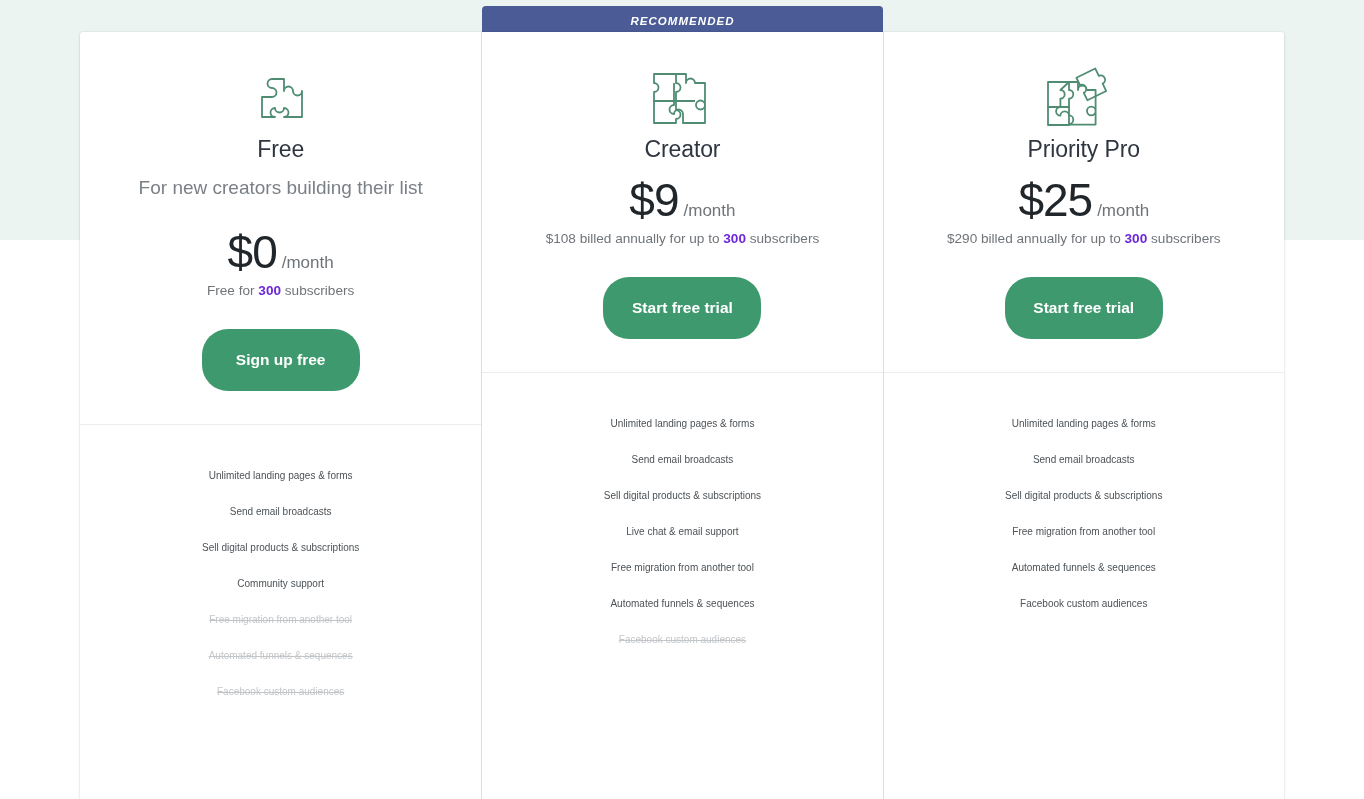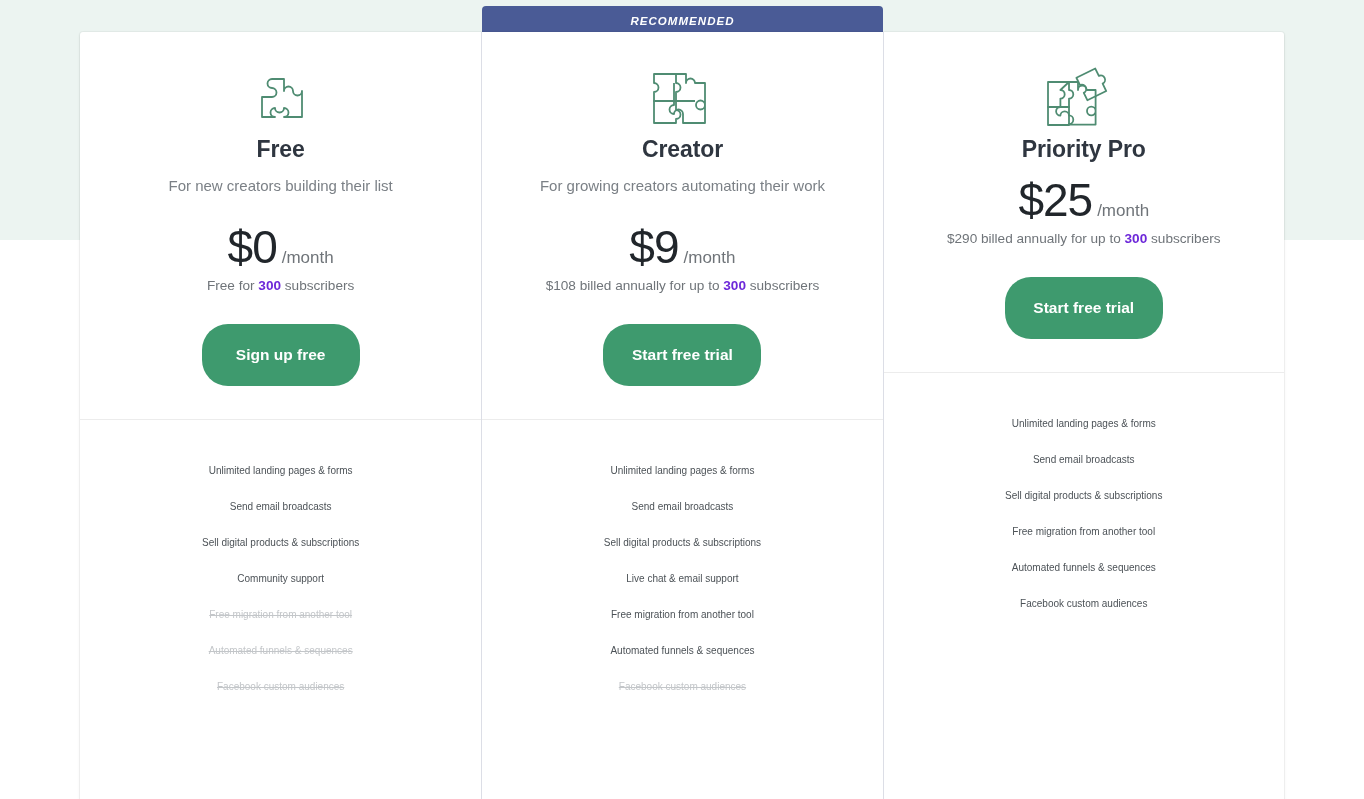--- a/index.html
+++ b/index.html
@@ -65,26 +65,26 @@
 
   .icon-wrap {
     height:62px;
     display:flex; align-items:center; justify-content:center;
     margin-bottom:6px;
   }
 
   .plan-name {
     font-size:23px;
     color:#2f3640;
-    font-weight:bold;
+    font-weight:normal;
     letter-spacing:-0.1px;
     margin-bottom:14px;
   }
   .plan-tagline {
-    font-size:15px;
+    font-size:19px;
     color:#7b8086;
     margin-bottom:30px;
   }
 
   .price-row {
     display:flex; align-items:baseline; justify-content:center;
     margin-bottom:8px;
   }
   .price-amount {
     font-size:46px;
@@ -186,21 +186,20 @@
     <g transform="translate(4,3)">
       <path d="M0 0 h22 v9 a4.5 4.5 0 0 1 0 9 v9 h-22 v-9 a4.5 4.5 0 0 0 0-9 z"></path>
       <path d="M22 0 h10 v9 a4.5 4.5 0 0 1 9 0 h10 v22 a4.5 4.5 0 0 0 -9 0 a4.5 4.5 0 0 0 9 0 v18 h-22 v-9
                a4.5 4.5 0 0 0 -9 0 a4.5 4.5 0 0 1 0-9 v-22"></path>
       <path d="M0 27 h22 v9 a4.5 4.5 0 0 1 0 9 v4 h-22 z"></path>
       <path d="M22 27 h19"></path>
     </g>
   </svg>
           </div>
           <div class="plan-name">Creator</div>
-          <div class="plan-tagline">For growing creators automating their work</div>
           <div class="price-row">
             <span class="price-amount">$9</span>
             <span class="price-period">/month</span>
           </div>
           <div class="billing-note"><span>$108 billed annually for up to </span><b>300</b><span> subscribers</span></div>
           <button class="cta">Start free trial</button>
         </div>
         <ul class="features">
           <li class="feature">Unlimited landing pages &amp; forms</li>
           <li class="feature">Send email broadcasts</li>

